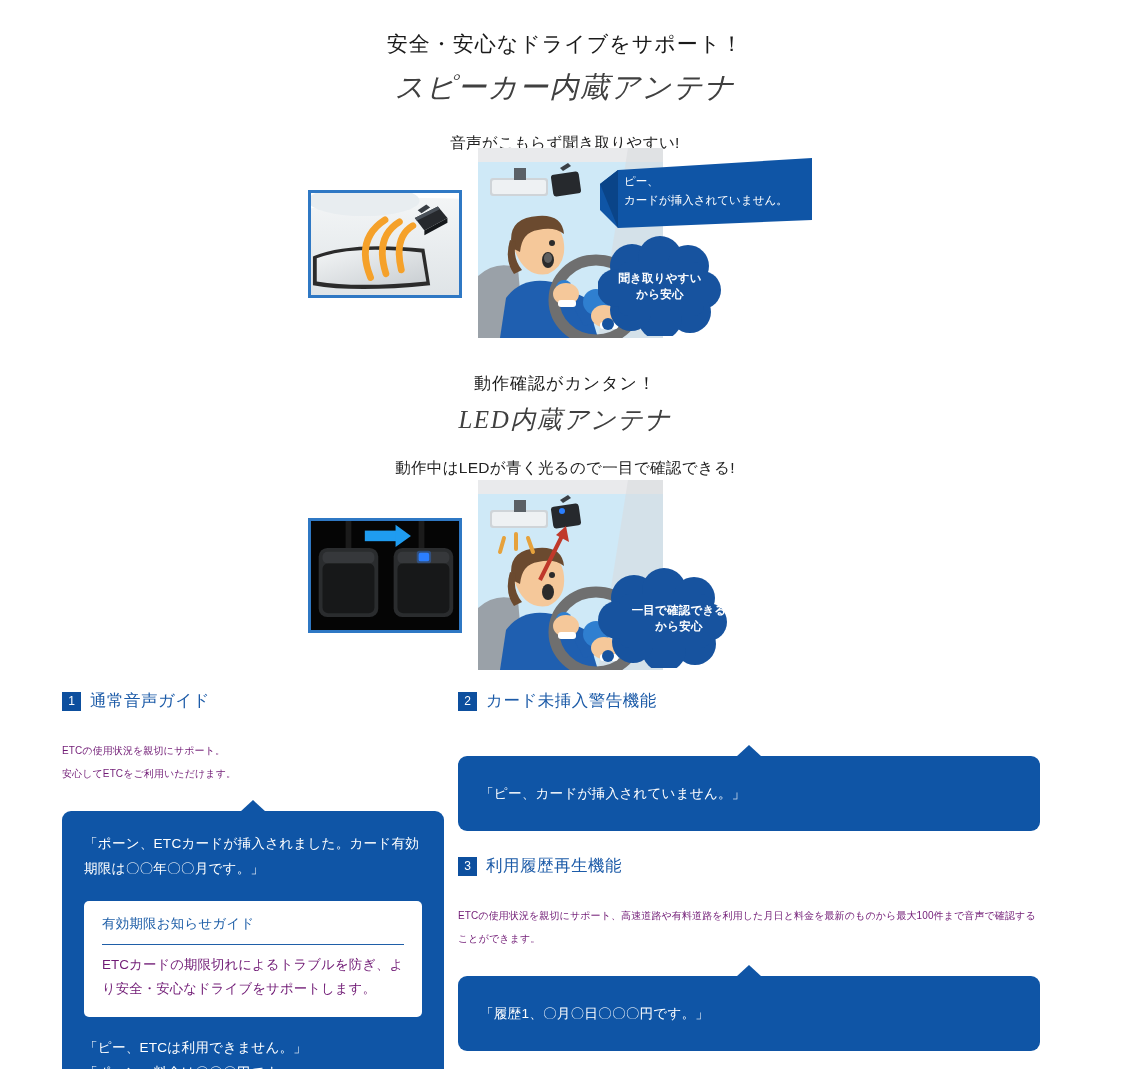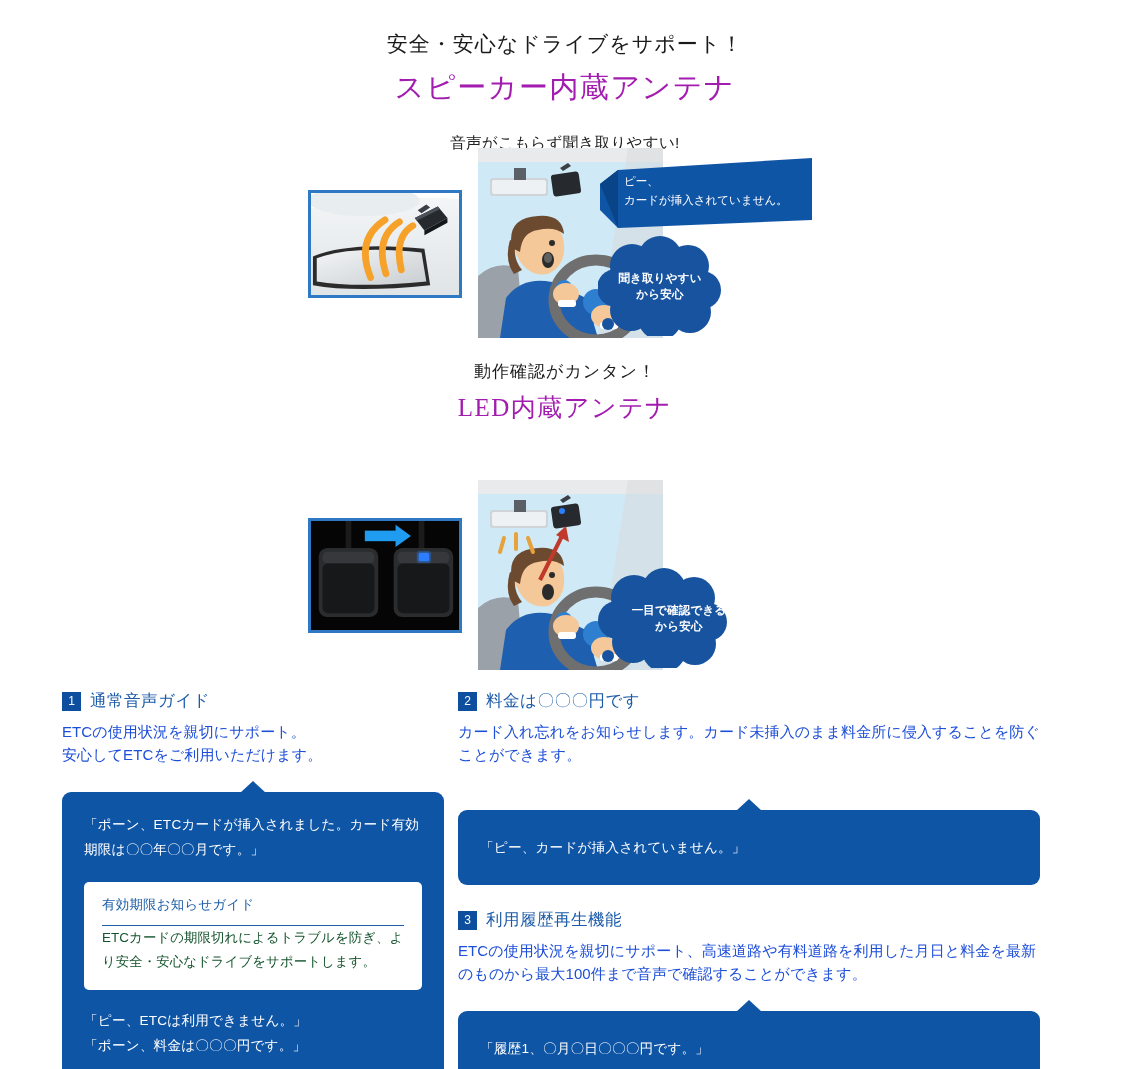--- a/index.html
+++ b/index.html
@@ -11,21 +11,21 @@
   .page{position:relative;width:1130px;height:1069px;}
 
   
   .hero{width:100%;text-align:center;}
   .hero-sub{
     font-family:"Liberation Serif","DejaVu Serif",serif;
     font-size:21px;letter-spacing:1px;color:#1a1a1a;
   }
   .hero-title{
     font-family:"Liberation Serif","DejaVu Serif",serif;
-    font-size:29px;letter-spacing:1.5px;color:#a21caf;
+    font-size:29px;letter-spacing:1.5px;color:#404040;font-style:italic;
   }
   .hero-lead{
     font-size:15.5px;color:#222;letter-spacing:0.3px;
   }
 
   .photo-card{
     position:absolute;border:3px solid #2f78c4;background:#eef2f4;
     box-sizing:border-box;overflow:hidden;
   }
   .photo-inner{position:absolute;inset:0;}
@@ -51,22 +51,22 @@
   .feat-head{display:flex;align-items:center;gap:9px;margin:0 0 0 0;height:22px;}
   .badge{
     width:19px;height:19px;background:#0d4f9e;color:#fff;
     font-size:12px;line-height:19px;text-align:center;
     font-family:"Liberation Sans",sans-serif;flex:0 0 auto;
   }
   .feat-title{
     font-size:16.5px;color:#1c5ba8;letter-spacing:.5px;white-space:nowrap;
   }
   .feat-body{
-    font-size:15px;line-height:23px;color:#1d4ed8;letter-spacing:.1px;
-    margin-top:8px;
+    font-size:10px;line-height:23px;color:#701a75;letter-spacing:.1px;
+    margin-top:27px;
   }
 
   
   .callout{
     position:relative;background:#0f55a6;border-radius:9px;color:#fff;
     padding:20px 22px;margin-top:26px;box-sizing:border-box;
   }
   .callout::before{
     content:"";position:absolute;top:-11px;left:50%;transform:translateX(-50%);
     border-left:13px solid transparent;border-right:13px solid transparent;
@@ -75,21 +75,21 @@
   .callout p{margin:0;font-size:13.6px;line-height:25px;letter-spacing:.2px;}
 
   .inner-card{
     background:#fff;border-radius:5px;margin:20px 0 18px 0;padding:14px 18px 16px 18px;
   }
   .inner-card-title{
     font-size:13.4px;color:#1f5fa8;padding-bottom:11px;
     border-bottom:1px solid #1f5fa8;letter-spacing:.3px;
   }
   .inner-card-body{
-    margin-top:0;font-size:13.4px;line-height:24px;color:#14532d;letter-spacing:.1px;
+    margin-top:8px;font-size:13.4px;line-height:24px;color:#701a75;letter-spacing:.1px;
   }
   .tail-lines p{margin:0;}
 </style>
 </head>
 <body>
 
 <div class="page">
 
   <div class="hero" style="position:absolute;left:0;top:30px;">
     <div class="hero-sub">安全・安心なドライブをサポート！</div>
@@ -199,23 +199,24 @@
         <rect x="20" y="26" width="86" height="54" rx="10"></rect>
         <circle cx="10" cy="88" r="6"></circle>
       </g>
     </svg>
     <div style="position:absolute;left:0;top:34px;width:100%;">
       <div class="bubble-text" style="position:relative;">聞き取りやすい</div>
       <div class="bubble-text" style="position:relative;">から安心</div>
     </div>
   </div>
 
-  <div class="hero" style="position:absolute;left:0;top:360px;">
+  <div class="hero" style="position:absolute;left:0;top:372px;">
     <div class="hero-sub" style="font-size:17px;">動作確認がカンタン！</div>
     <div class="hero-title" style="margin-top:8px;font-size:25px;">LED内蔵アンテナ</div>
+    <div class="hero-lead" style="margin-top:22px;">動作中はLEDが青く光るので一目で確認できる!</div>
   </div>
 
   <div class="photo-card" style="left:308px;top:518px;width:154px;height:115px;border-color:#2f78c4;background:#050505;">
     <svg class="photo-inner" viewBox="0 0 154 115" preserveAspectRatio="none">
       <rect x="0" y="0" width="154" height="115" fill="#050505"></rect>
 
       <rect x="36" y="0" width="6" height="30" fill="#1b1b1b"></rect>
       <rect x="112" y="0" width="6" height="30" fill="#1b1b1b"></rect>
 
       <g>
@@ -329,23 +330,22 @@
             <p>「ポーン、料金は〇〇〇円です。」</p>
           </div>
         </div>
       </div>
     </div>
 
     <div class="col col-right">
       <div>
         <div class="feat-head">
           <span class="badge">2</span>
-          <span class="feat-title">料金は〇〇〇円です</span>
-        </div>
-        <div class="feat-body">カード入れ忘れをお知らせします。カード未挿入のまま料金所に侵入することを防ぐことができます。</div>
+          <span class="feat-title">カード未挿入警告機能</span>
+        </div>
         <div class="callout" style="padding:25px 22px;margin-top:44px;">
           <p>「ピー、カードが挿入されていません。」</p>
         </div>
       </div>
 
       <div style="margin-top:24px;">
         <div class="feat-head">
           <span class="badge">3</span>
           <span class="feat-title">利用履歴再生機能</span>
         </div>

